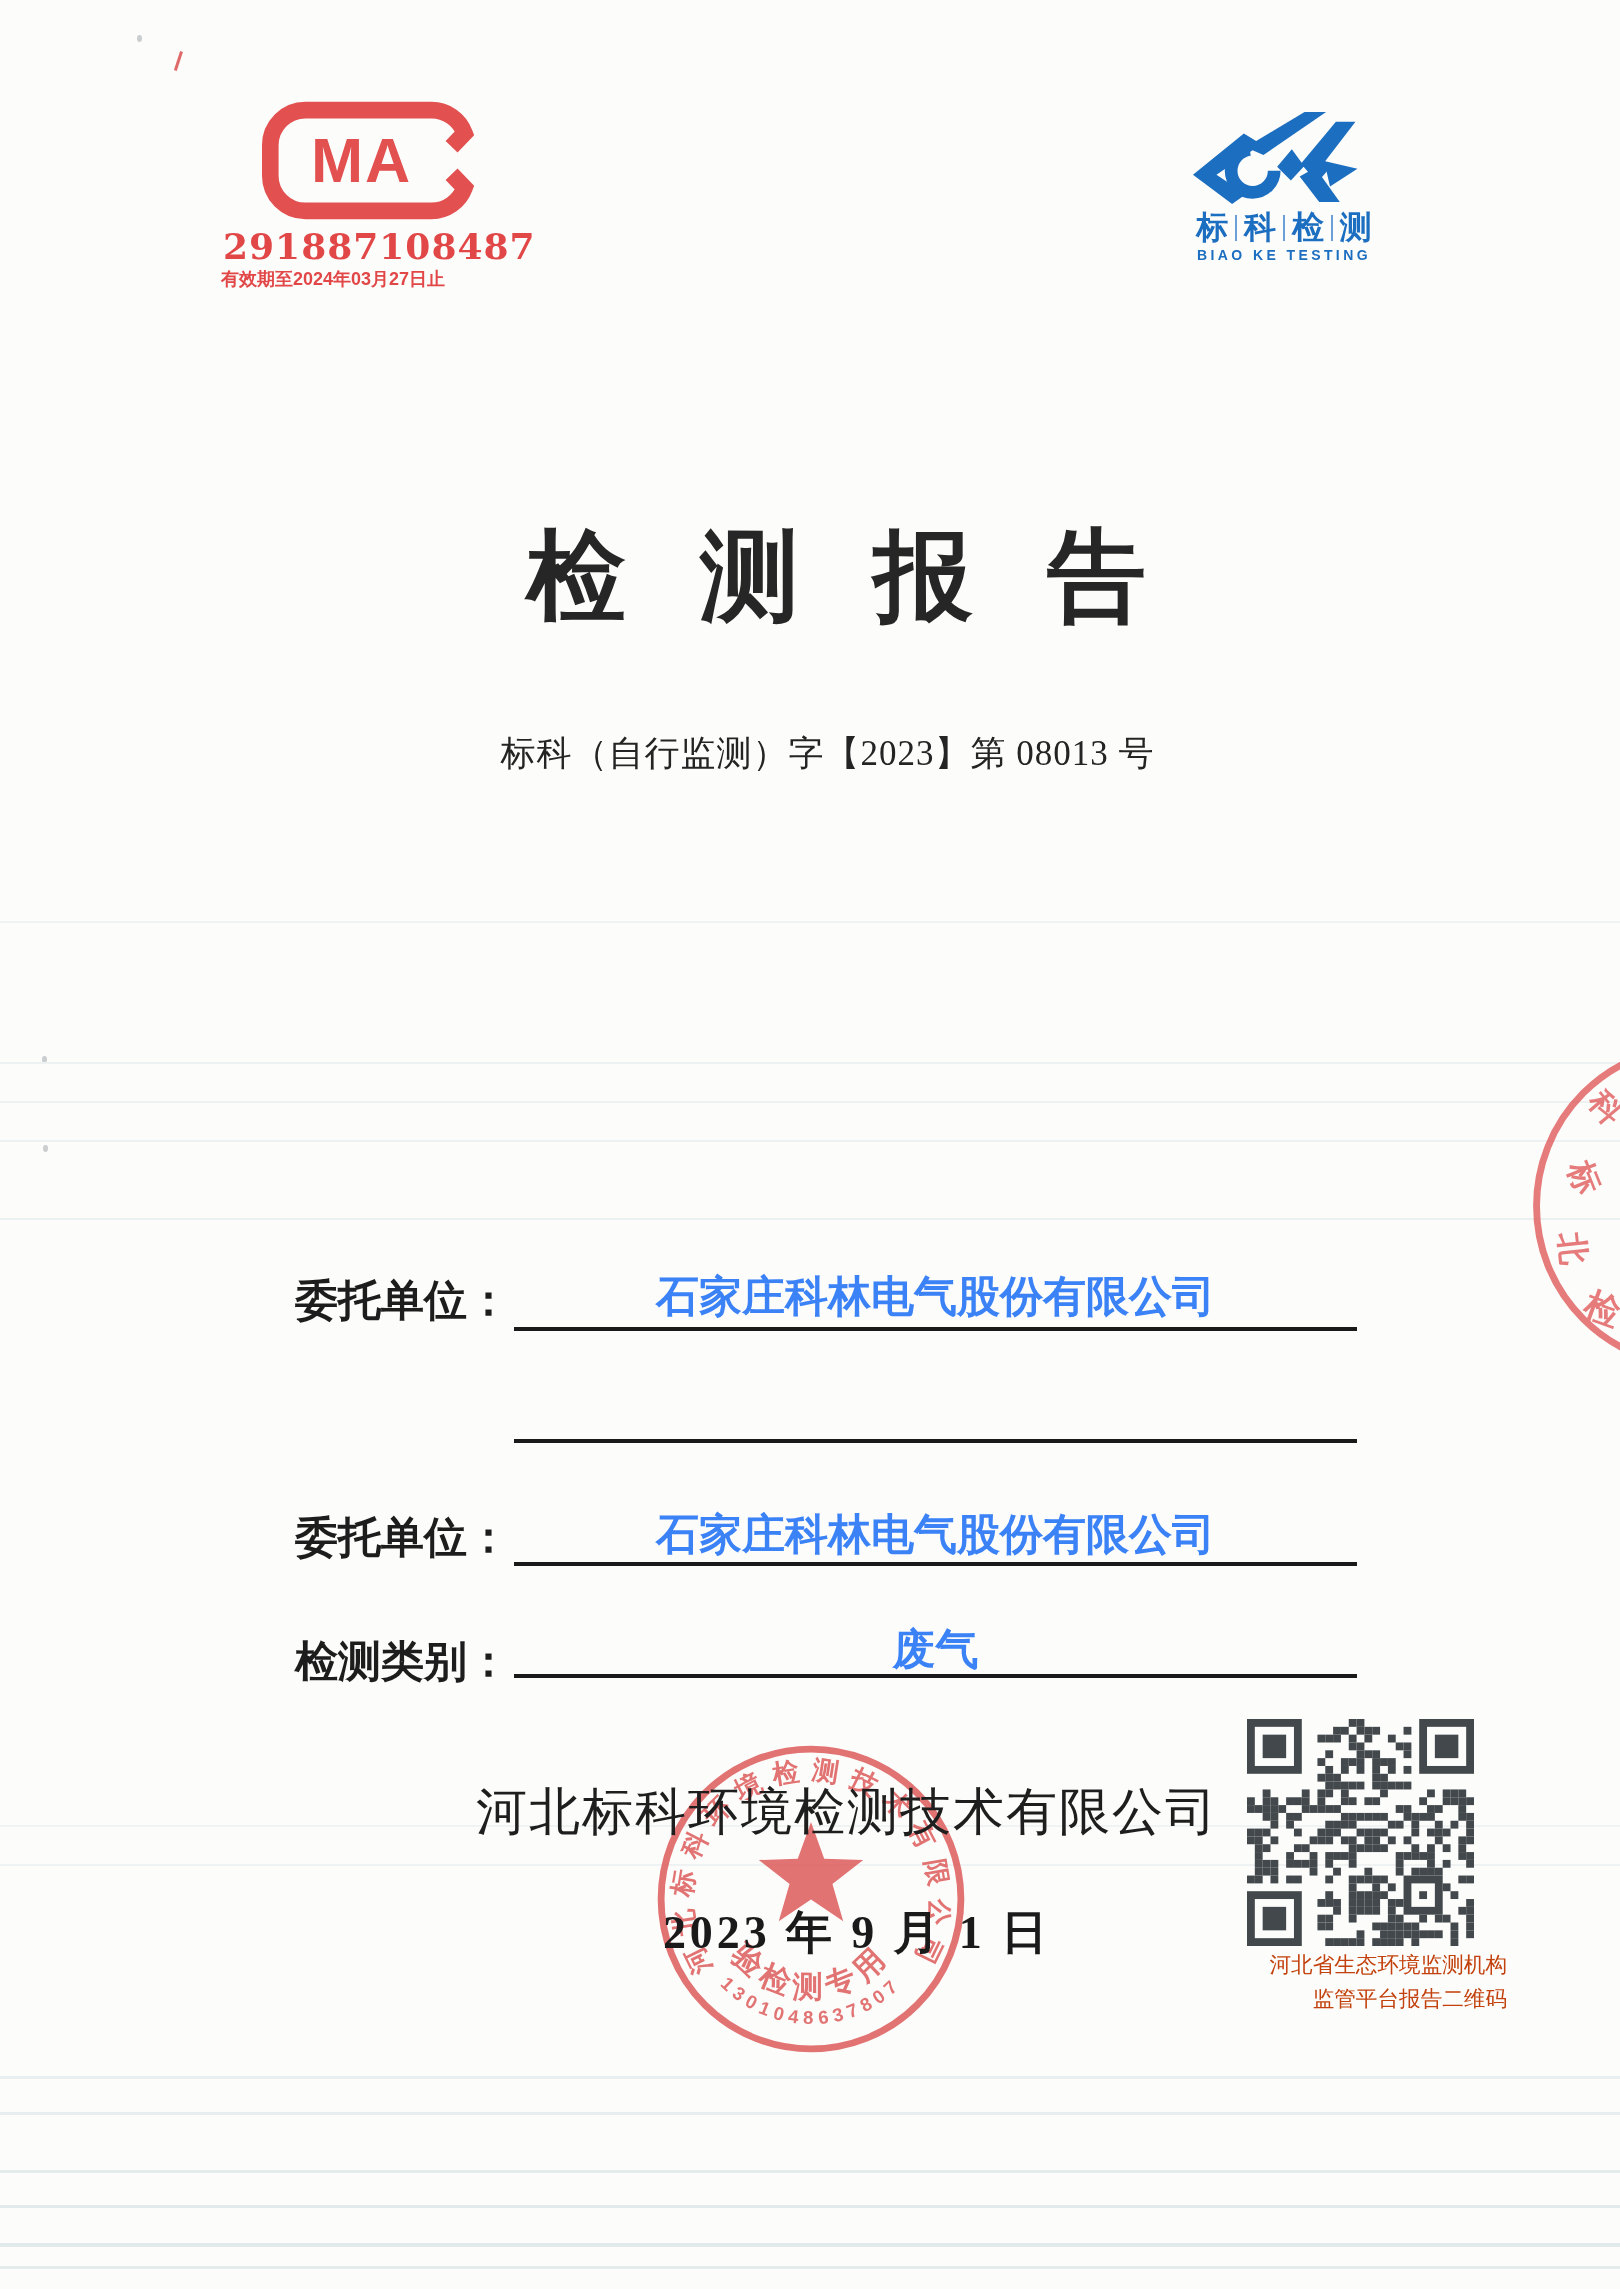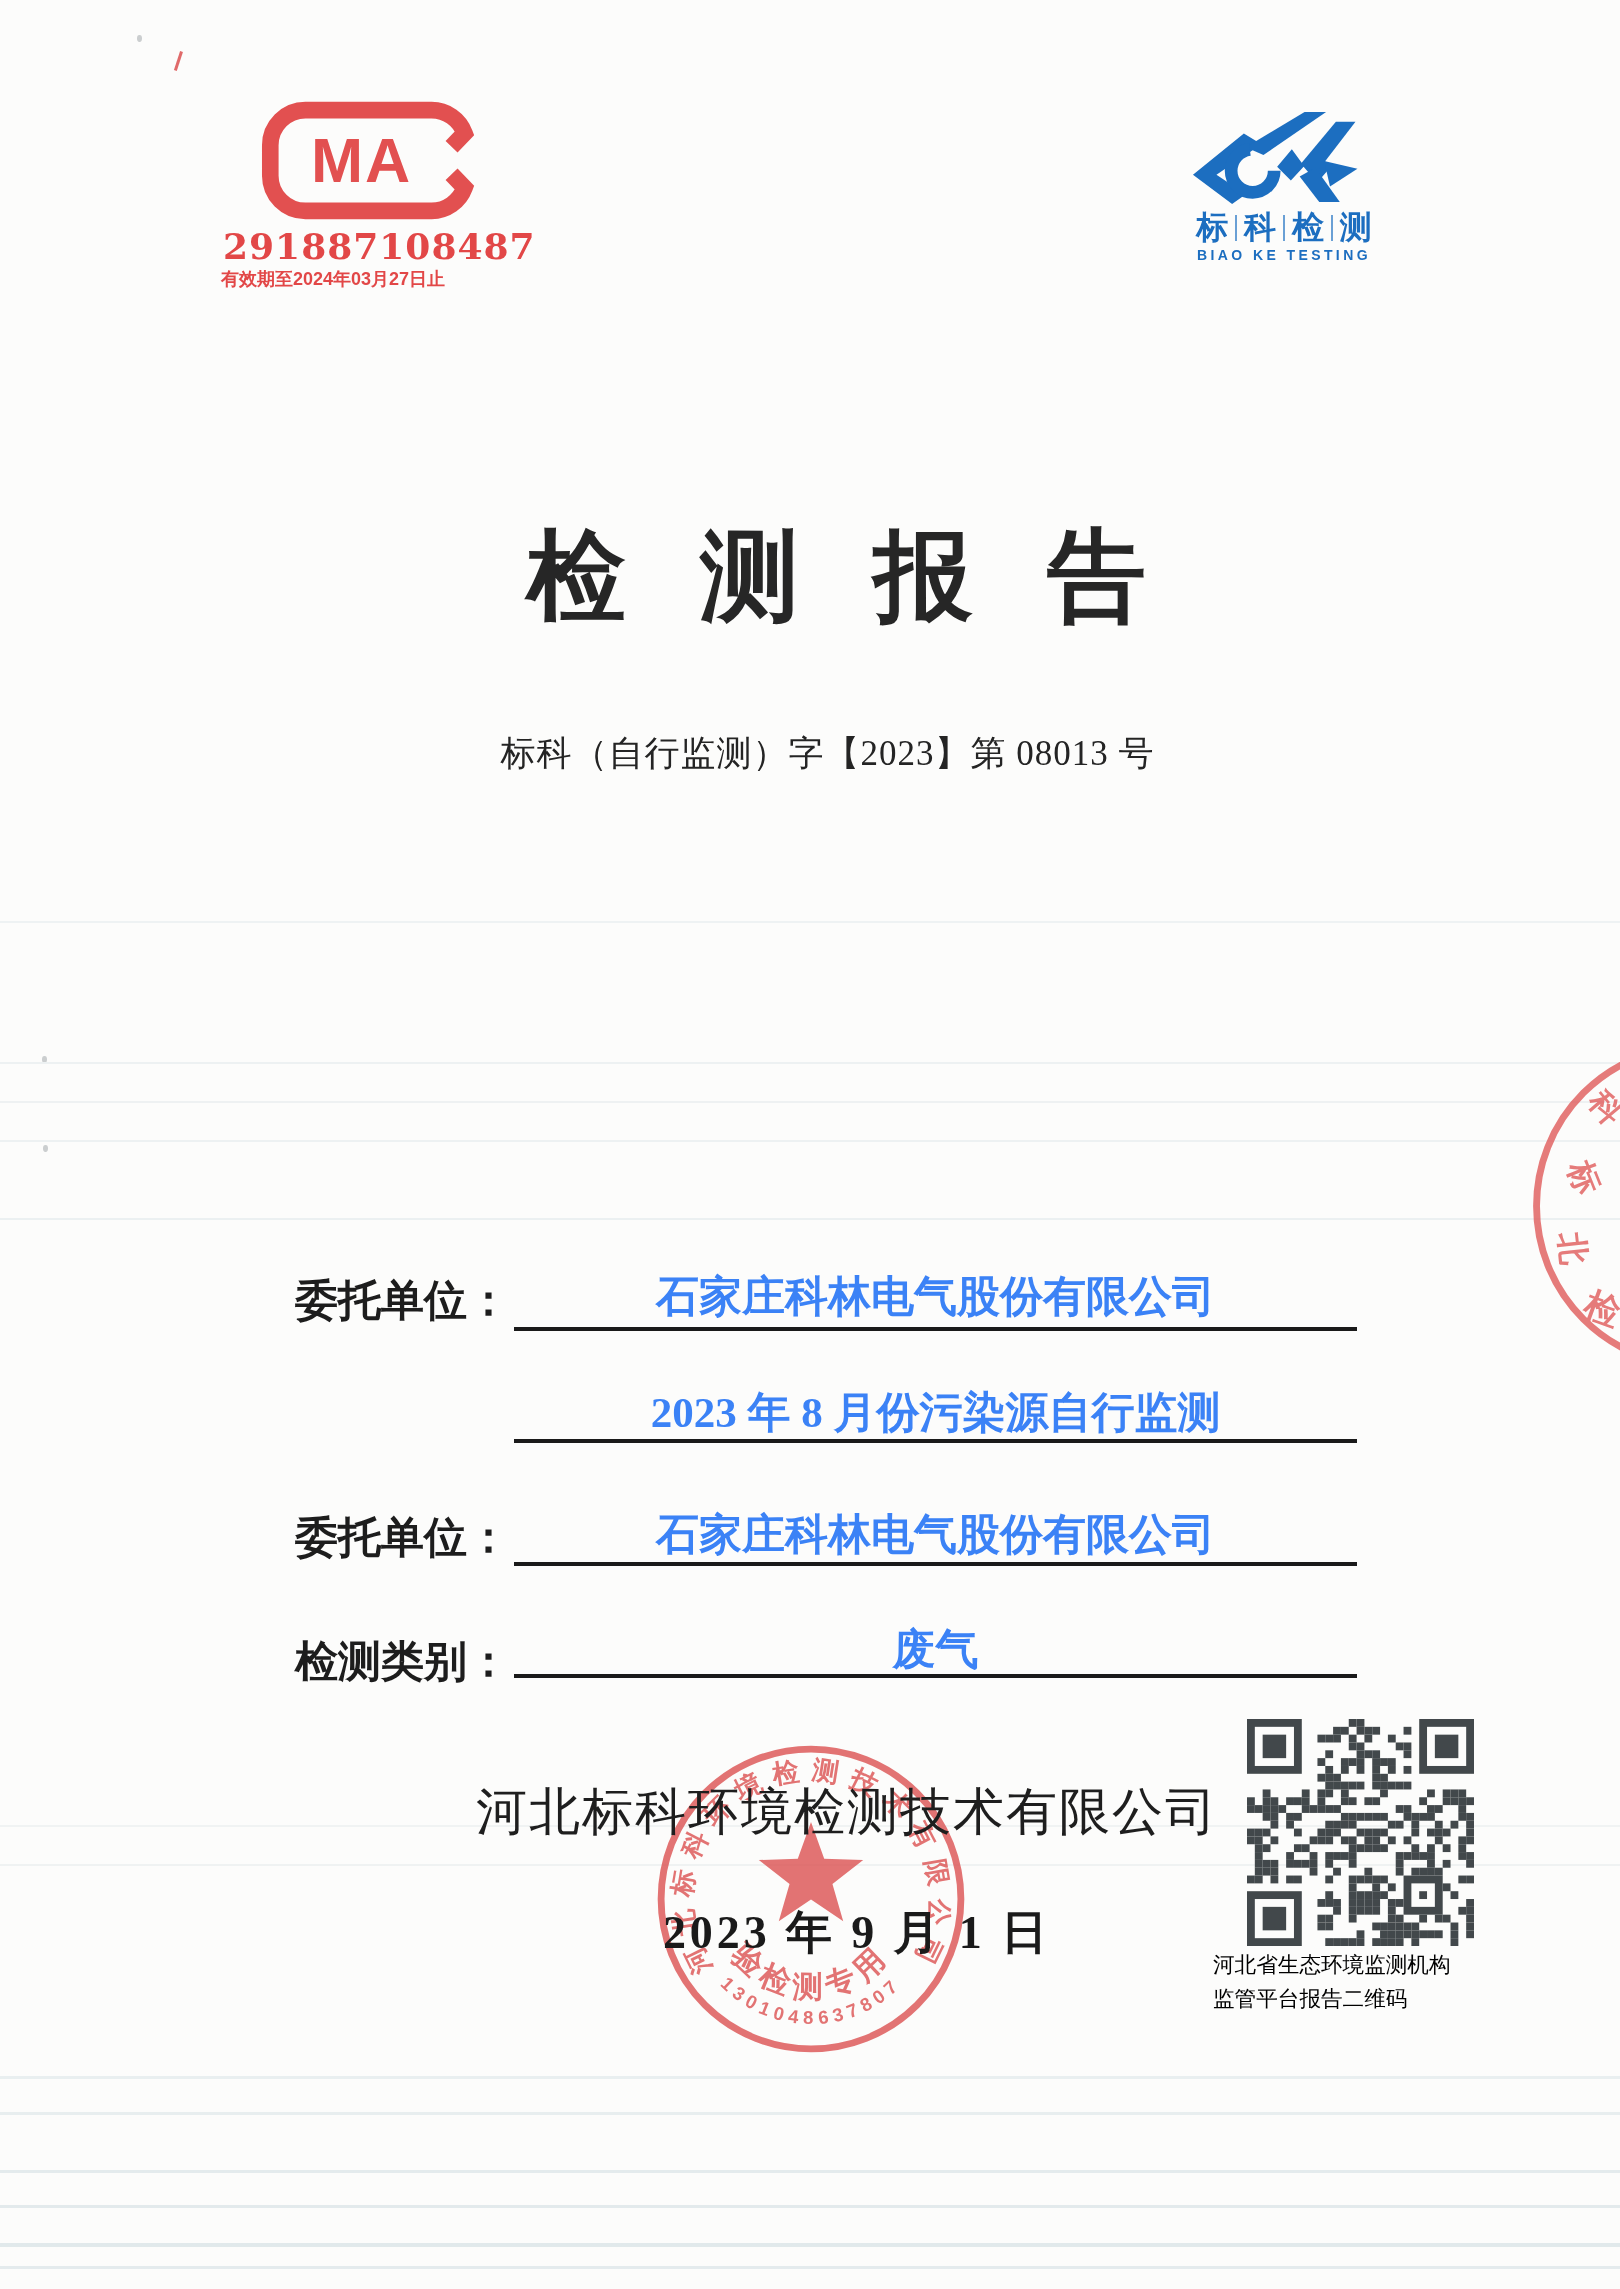--- a/index.html
+++ b/index.html
@@ -71,22 +71,22 @@
   
   .stamp{position:absolute;left:642px;top:1730px;width:338px;height:338px;z-index:1;opacity:.8;}
   .stamp text{font-family:"Liberation Sans", sans-serif;font-weight:700;}
 
   
   .side-stamp{position:absolute;left:1509px;top:1051px;width:111px;height:314px;z-index:1;opacity:.8;}
   .side-stamp text{font-family:"Liberation Sans", sans-serif;font-weight:700;}
 
   
   .qr{position:absolute;left:1247px;top:1719px;width:227px;height:227px;z-index:2;}
-  .qr-caption{position:absolute;left:1213px;width:294px;text-align:left;
-    font-size:21.6px;color:#000000;z-index:2;white-space:nowrap;}
+  .qr-caption{position:absolute;left:1213px;width:294px;text-align:right;
+    font-size:21.6px;color:#c2410c;z-index:2;white-space:nowrap;}
   .qr-cap-1{top:1950px;} .qr-cap-2{top:1984px;}
 </style>
 </head>
 <body>
 
 <div class="page">
     <div class="speck" style="left: 137px; top: 35px;"></div>
     <div class="speck" style="left: 43px; top: 1145px;"></div>
     <div class="speck" style="left: 42px; top: 1056px;"></div>
     <div class="deco-line" style="top: 2266px; height: 2.9px; background: rgb(228, 235, 237);"></div>
@@ -138,21 +138,20 @@
     <div class="brand-en">BIAO KE TESTING</div>
   </div>
 
   <h1 class="title">检 测 报 告</h1>
   <div class="report-number">标科（自行监测）字【2023】第 08013 号</div>
 
   <div class="field-label lbl-1">委托单位：</div>
   <div class="field-value val-1">石家庄科林电气股份有限公司</div>
   <div class="rule rule-1"></div>
 
-  <div class="field-value val-2">2023 年 8 月份污染源自行监测</div>
   <div class="rule rule-2"></div>
 
   <div class="field-label lbl-3">委托单位：</div>
   <div class="field-value val-3">石家庄科林电气股份有限公司</div>
   <div class="rule rule-3"></div>
 
   <div class="field-label lbl-4">检测类别：</div>
   <div class="field-value val-4">废气</div>
   <div class="rule rule-4"></div>
 

